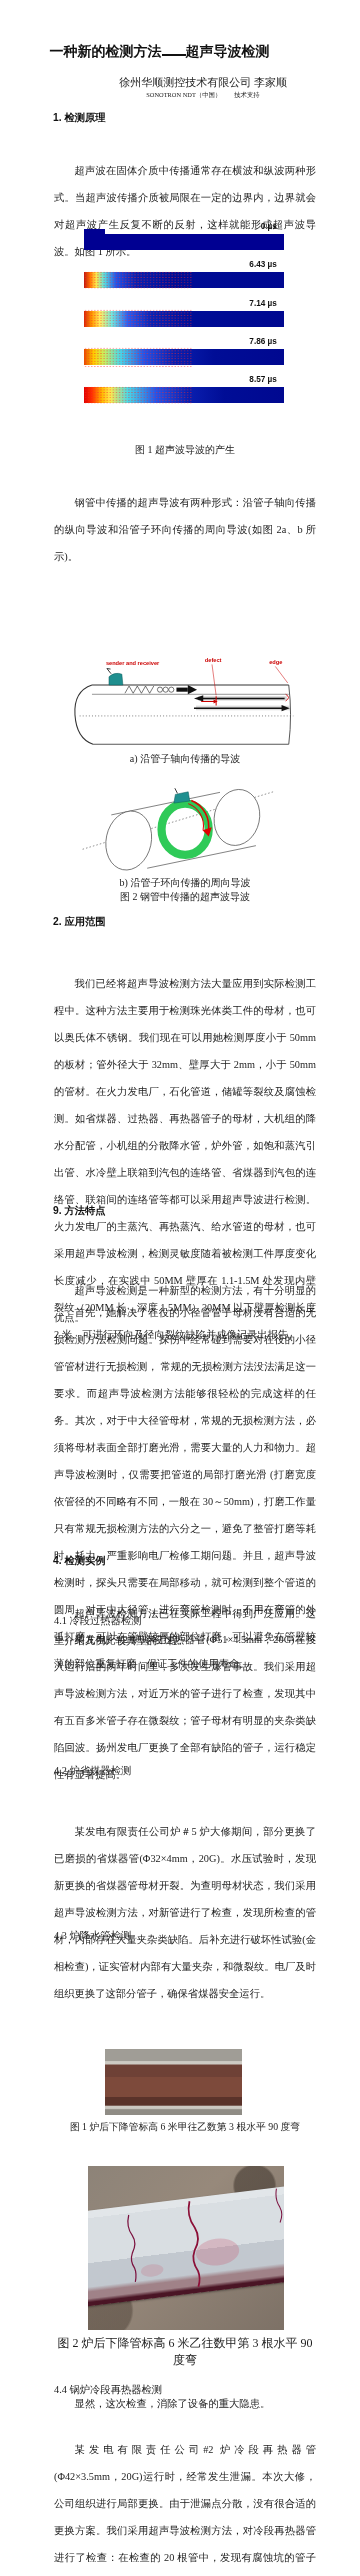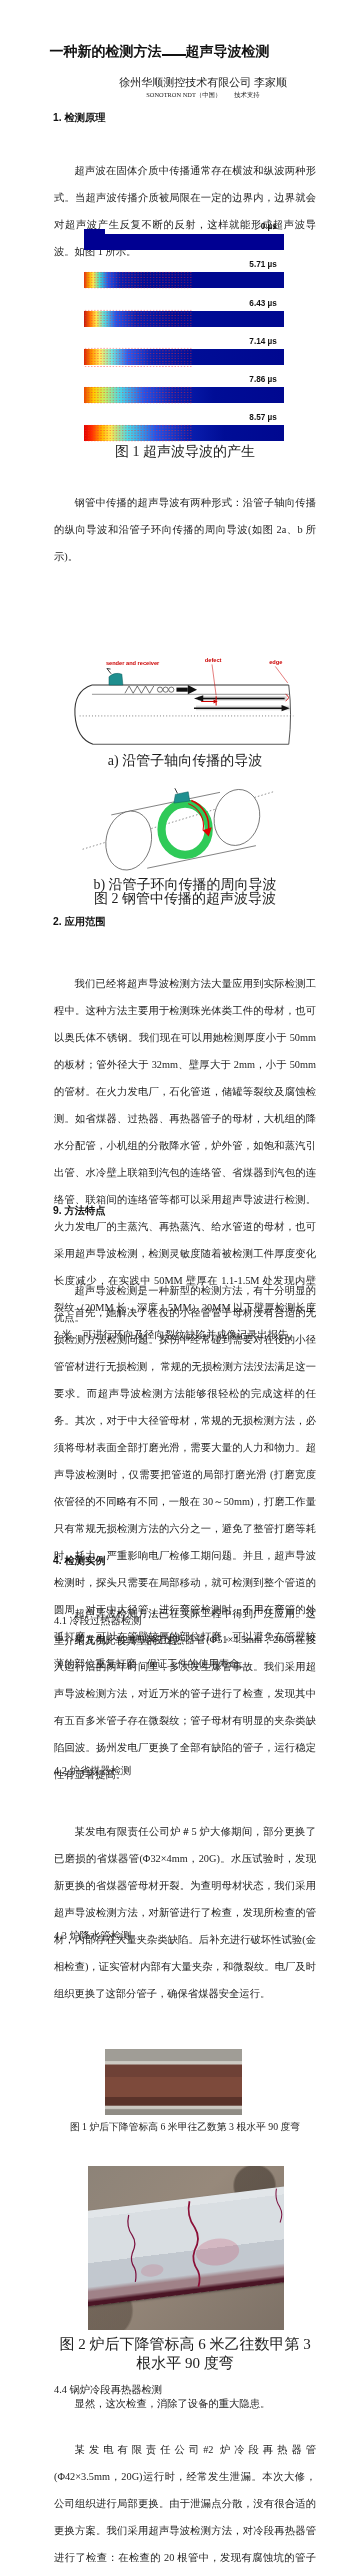--- a/index.html
+++ b/index.html
@@ -9,21 +9,21 @@
   .doc-title{left:0;top:39px;width:319px;text-align:center;
              font-family:"Liberation Sans","DejaVu Sans",sans-serif;
              font-weight:bold;font-size:14px;color:#111;}
   .title-gap{display:inline-block;width:24px;border-bottom:2.1px solid #111;height:1.05em;vertical-align:baseline;}
   .author-line{left:46px;top:75px;width:314px;text-align:center;font-size:11px;color:#222;}
   .support-line{left:46px;top:91px;width:314px;text-align:center;font-size:6.4px;color:#222;}
   .h-main{font-family:"Liberation Sans","DejaVu Sans",sans-serif;font-weight:bold;font-size:10.3px;color:#111;left:53px;}
   .para{left:54px;width:262px;font-size:10.3px;line-height:27px;text-align:justify;color:#1c1c1c;margin-top:32px;}
   .ind{text-indent:2em;}
   .sub-h{left:54px;font-size:10.3px;color:#1c1c1c;}
-  .cap{left:54px;width:262px;text-align:center;font-size:14px;color:#1c1c1c;}
+  .cap{left:54px;width:262px;text-align:center;font-size:10px;color:#1c1c1c;}
   
   .fig1{left:84px;top:222px;width:201px;}
   .fig1-row{margin-bottom:10.3px;}
   .fig1-label{text-align:right;padding-right:8.2px;font-family:"Liberation Sans",sans-serif;
               font-weight:700;font-size:8.2px;height:12px;color:#111;}
   .strip{position:relative;width:200px;height:16px;background:#000890;}
   .strip .speckle{position:absolute;left:0;top:-1.5px;width:54%;height:120%;
       background-image:radial-gradient(rgba(255,40,40,.55) 0.5px,transparent 0.7px);
       background-size:3.1px 2.6px;opacity:.85;}
   .s0{background:#000092;}
@@ -53,26 +53,20 @@
   <div class="abs author-line">徐州华顺测控技术有限公司  李家顺</div>
   <div class="abs support-line">SONOTRON NDT（中国）　　技术支持</div>
 
   <div class="abs h-main" style="top:111px;">1. 检测原理</div>
   <div class="abs para ind" style="top:125px;">超声波在固体介质中传播通常存在横波和纵波两种形式。当超声波传播介质被局限在一定的边界内，边界就会对超声波产生反复不断的反射，这样就能形成超声波导波。如图 1 所示。</div>
 
   <div class="abs fig1">
     <div class="fig1-row">
       <div class="fig1-label">0 µs</div>
       <div class="strip s0"></div>
-    </div>
-    <div class="fig1-row">
-      <div class="fig1-label">5.71 µs</div>
-      <div class="strip s1">
-          <div class="speckle"></div>
-        </div>
     </div>
     <div class="fig1-row">
       <div class="fig1-label">6.43 µs</div>
       <div class="strip s2">
           <div class="speckle"></div>
         </div>
     </div>
     <div class="fig1-row">
       <div class="fig1-label">7.14 µs</div>
       <div class="strip s3">
@@ -186,20 +180,20 @@
     <div class="pipe-43b">
       <svg width="100%" height="100%" viewBox="0 0 440 184" preserveAspectRatio="none">
         <path d="M118,18 q-8,22 2,40 q8,16 -4,34 q-7,14 1,30 q3,10 -2,26" stroke="#7c1340" stroke-width="2.4" fill="none"></path>
         <path d="M238,6 q-10,28 4,52 q10,22 -6,44 q-9,18 2,40 q4,14 -3,30" stroke="#8c1038" stroke-width="3.4" fill="none"></path>
         <path d="M408,2 q-6,20 2,36 q6,14 -3,30" stroke="#7c1340" stroke-width="2" fill="none"></path>
         <ellipse cx="280" cy="110" rx="42" ry="26" fill="rgba(200,70,100,0.25)"></ellipse>
         <ellipse cx="150" cy="130" rx="22" ry="12" fill="rgba(200,70,100,0.18)"></ellipse>
       </svg>
     </div>
   </div>
-  <div class="abs cap" style="top:2335px;font-size:15px;">图 2 炉后下降管标高 6 米乙往数甲第 3 根水平 90 度弯</div>
+  <div class="abs cap" style="top:2335px;font-size:12px;">图 2 炉后下降管标高 6 米乙往数甲第 3 根水平 90 度弯</div>
   <div class="abs para ind" style="top:2358px;">显然，这次检查，消除了设备的重大隐患。</div>
 
   <div class="abs sub-h" style="top:2383px;">4.4 锅炉冷段再热器检测</div>
   <div class="abs para ind" style="top:2404px;">某发电有限责任公司#2 炉冷段再热器管(Φ42×3.5mm，20G)运行时，经常发生泄漏。本次大修，公司组织进行局部更换。由于泄漏点分散，没有很合适的更换方案。我们采用超声导波检测方法，对冷段再热器管进行了检查：在检查的 20 根管中，发现有腐蚀坑的管子 15 根；调整检测灵敏度后，检查 621 根管子，发现存在腐蚀深度达到或者超过 0.5mm 的管子 54 根。公司按腐蚀坑深度不超过设计壁厚 15%的标准，对有超标缺陷的管子进行了更换，达到了预期的效果(到 2008 年 2 月 29 日 24 点，累计安全运行 5112 小时)。</div>
 
 </div>
 
 
 </body></html>

